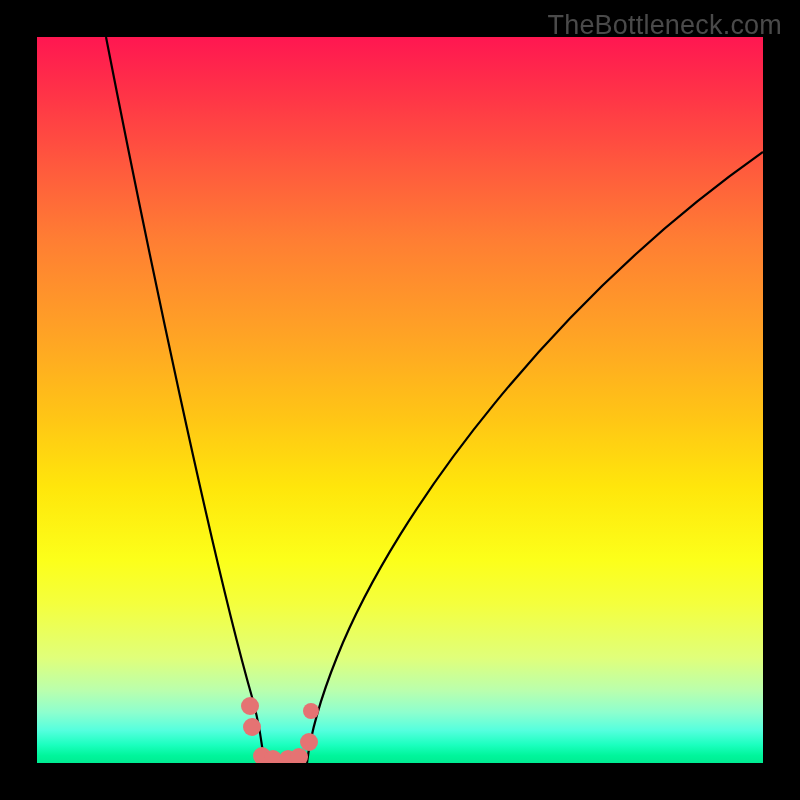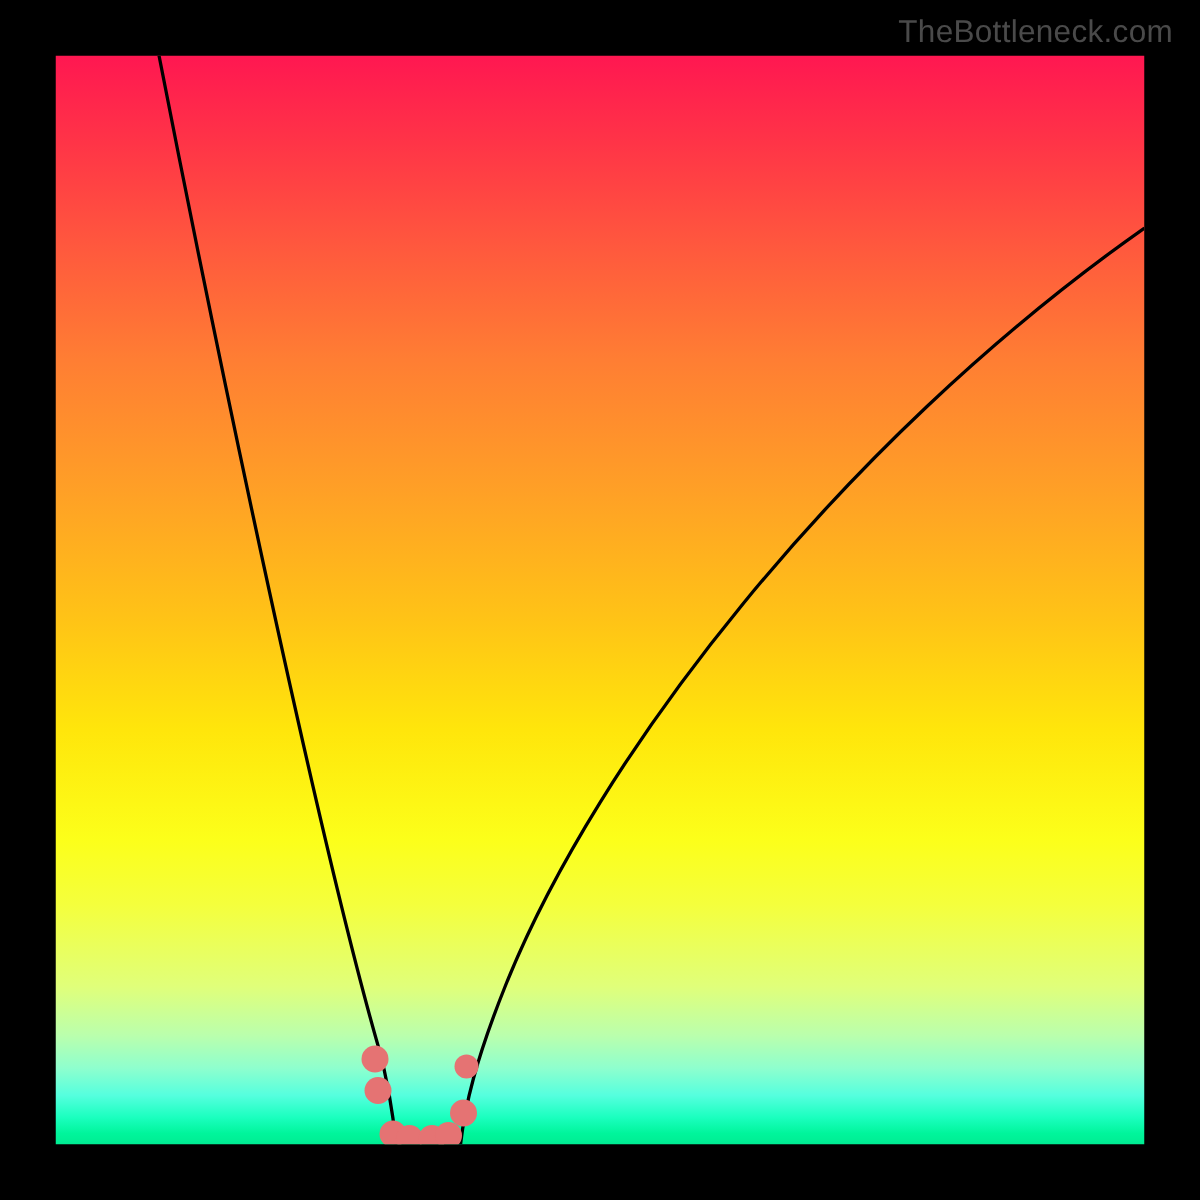--- a/index.html
+++ b/index.html
@@ -45,21 +45,21 @@
       #1bffbf 97.5%,
       #00f59b 99%,
       #00ec92 100%
     );
   }
   .watermark {
     position: absolute;
     top: 10px;
     right: 18px;
     color: #4a4a4a;
-    font-size: 21px;
+    font-size: 27px;
     font-weight: 500;
     letter-spacing: 0.2px;
     user-select: none;
   }
   svg.curve {
     position: absolute;
     inset: 0;
   }
 </style>
 </head>

